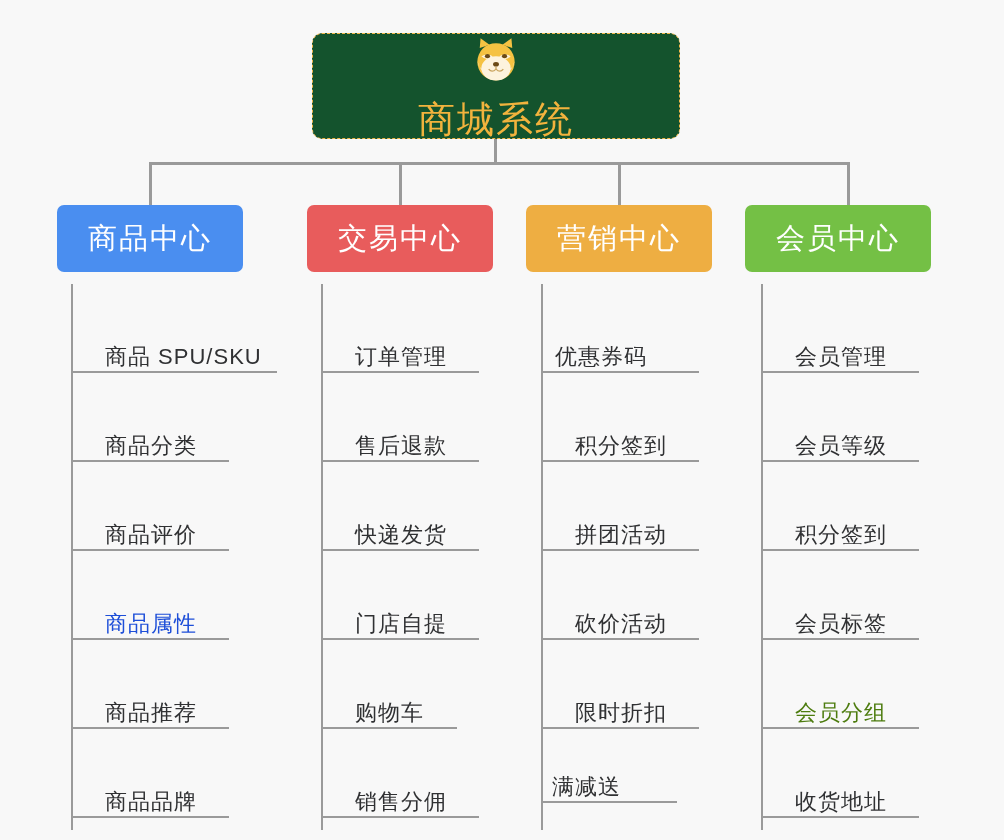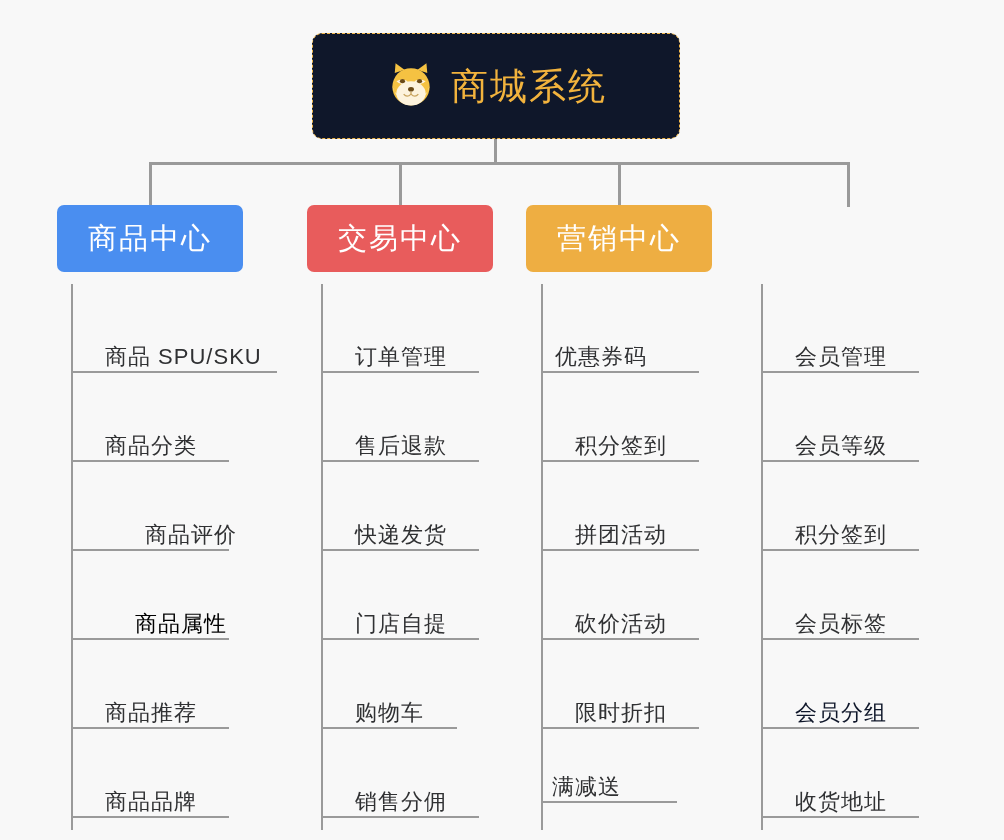--- a/index.html
+++ b/index.html
@@ -109,21 +109,21 @@
     white-space: nowrap;
     letter-spacing: 1px;
     transform: translateY(3px);
   }
 </style>
 </head>
 <body style="background: rgb(248, 248, 248);">
 
 <div id="diagram">
 
-  <div class="root-card" style="border-color: rgb(240, 182, 74); background: #0f172a;">
+  <div class="root-card" style="border-color: rgb(240, 182, 74); background: #14532d; flex-direction: column;">
     <svg class="shiba-icon" viewBox="0 0 64 64">
 
       <path d="M12 16 L13 4 L24 12 Z" fill="#f5c242"></path>
       <path d="M52 16 L51 4 L40 12 Z" fill="#f5c242"></path>
 
       <ellipse cx="32" cy="33" rx="23" ry="23" fill="#f5c242"></ellipse>
 
       <path d="M9.5 33 a23 23 0 0 0 45 0 a22.5 14 0 0 1 -45 0 Z" fill="#fdf3dd"></path>
       <ellipse cx="32" cy="41" rx="18" ry="15" fill="#fdf3dd"></ellipse>
 
@@ -153,34 +153,37 @@
 
   <div class="cat-box" id="cat0" style="left: 57px; width: 186px; background: rgb(74, 142, 240);">
     <span>商品中心</span>
   </div>
   <div class="cat-box" id="cat1" style="left: 307px; width: 186px; background: rgb(232, 92, 92);">
     <span>交易中心</span>
   </div>
   <div class="cat-box" id="cat2" style="left: 526px; width: 186px; background: rgb(238, 174, 66);">
     <span>营销中心</span>
   </div>
+  <div class="cat-box" id="cat3" style="left: 745px; width: 186px; background: rgb(116, 192, 69);">
+    <span>会员中心</span>
+  </div>
 
   <div class="col" style="left:71px;">
     <div class="col-spine" style="background: rgb(154, 154, 154);"></div>
     <div class="sub-item" style="top: 0px; width: 204px; border-bottom-color: rgb(154, 154, 154);">
         <span style="color: rgb(48, 49, 51);">商品 SPU/SKU</span>
       </div>
     <div class="sub-item" style="top: 89px; width: 156px; border-bottom-color: rgb(154, 154, 154);">
         <span style="color: rgb(48, 49, 51);">商品分类</span>
       </div>
     <div class="sub-item" style="top: 178px; width: 156px; border-bottom-color: rgb(154, 154, 154);">
-        <span style="color: rgb(48, 49, 51); margin-left: 40px;">商品评价</span>
-      </div>
-    <div class="sub-item" style="top: 267px; width: 156px; border-bottom-color: rgb(154, 154, 154);">
-        <span style="color: #000000; margin-left: 30px;">商品属性</span>
+        <span style="color: rgb(48, 49, 51);">商品评价</span>
+      </div>
+    <div class="sub-item" style="top: 267px; width: 156px; border-bottom-color: rgb(154, 154, 154);">
+        <span style="color: #1d4ed8;">商品属性</span>
       </div>
     <div class="sub-item" style="top: 356px; width: 156px; border-bottom-color: rgb(154, 154, 154);">
         <span style="color: rgb(48, 49, 51);">商品推荐</span>
       </div>
     <div class="sub-item" style="top: 445px; width: 156px; border-bottom-color: rgb(154, 154, 154);">
         <span style="color: rgb(48, 49, 51);">商品品牌</span>
       </div>
   </div>
 
   <div class="col" style="left:321px;">
@@ -235,20 +238,20 @@
     <div class="sub-item" style="top: 89px; width: 156px; border-bottom-color: rgb(154, 154, 154);">
         <span style="color: rgb(48, 49, 51);">会员等级</span>
       </div>
     <div class="sub-item" style="top: 178px; width: 156px; border-bottom-color: rgb(154, 154, 154);">
         <span style="color: rgb(48, 49, 51);">积分签到</span>
       </div>
     <div class="sub-item" style="top: 267px; width: 156px; border-bottom-color: rgb(154, 154, 154);">
         <span style="color: rgb(48, 49, 51);">会员标签</span>
       </div>
     <div class="sub-item" style="top: 356px; width: 156px; border-bottom-color: rgb(154, 154, 154);">
-        <span style="color: #0f172a;">会员分组</span>
+        <span style="color: #4d7c0f;">会员分组</span>
       </div>
     <div class="sub-item" style="top: 445px; width: 156px; border-bottom-color: rgb(154, 154, 154);">
         <span style="color: rgb(48, 49, 51);">收货地址</span>
       </div>
   </div>
 
 </div>
 
 </body></html>

